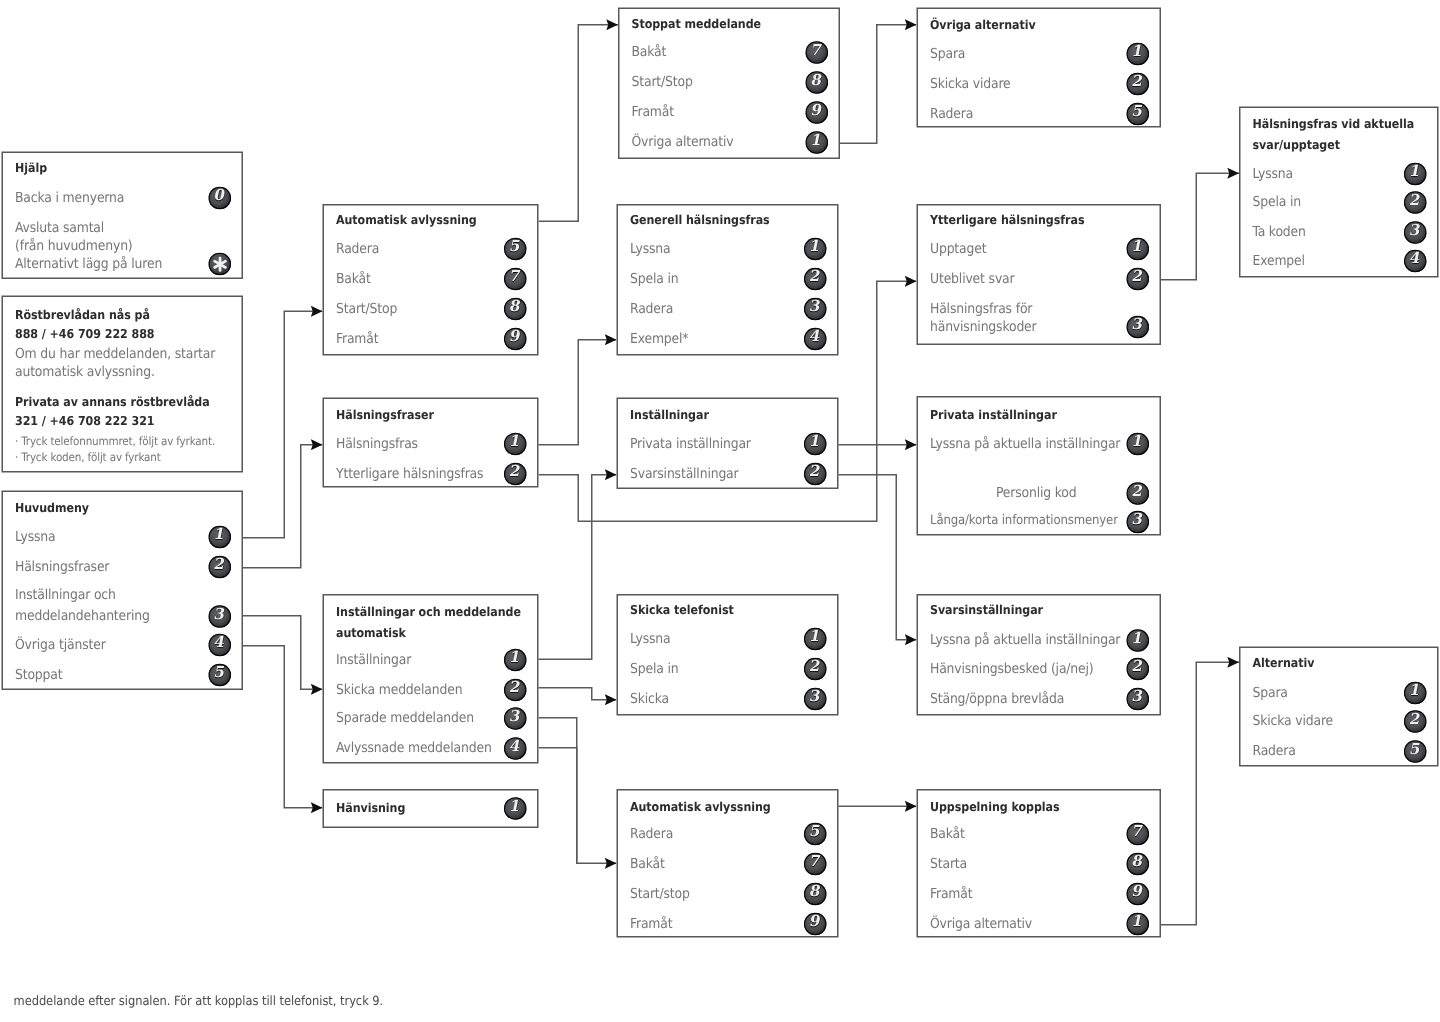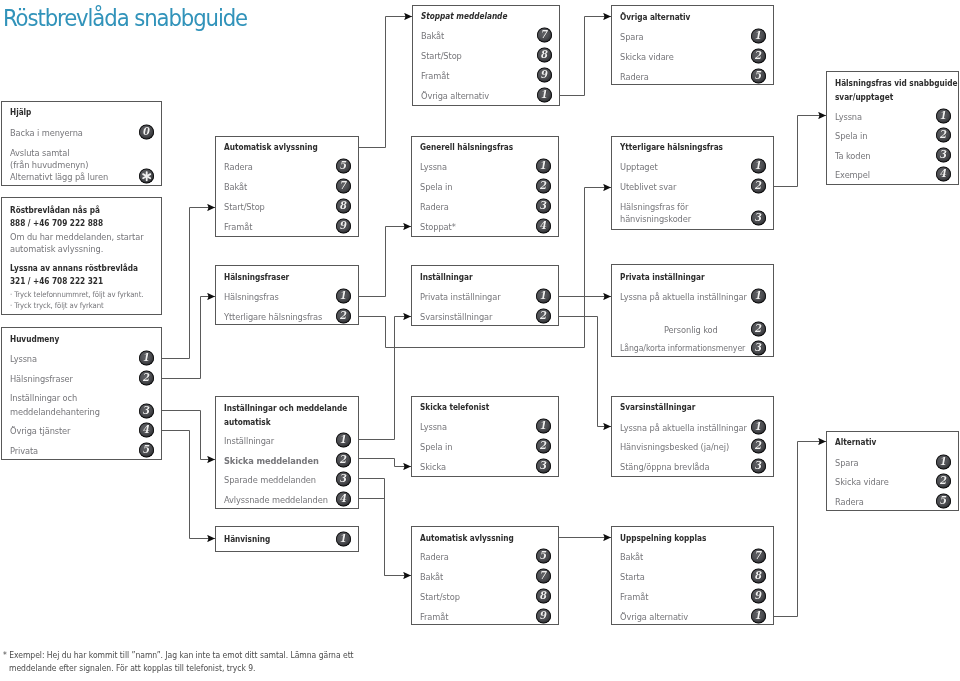--- a/index.html
+++ b/index.html
@@ -54,21 +54,20 @@
     font-size:8.5px;color:#4b4b4b;
     line-height:1;white-space:nowrap;letter-spacing:-0.03px;
     transform:translateY(-50%);
   }
   .footnote.i{left:9px;}
 </style>
 </head>
 <body>
 
 <div id="page">
-  <div class="page-title">Röstbrevlåda snabbguide</div>
   <svg id="wires" viewBox="0 0 960 681">
       <defs>
         <marker id="ah" markerUnits="userSpaceOnUse" markerWidth="8.2" markerHeight="7.3" refX="8" refY="3.65" orient="auto">
           <path d="M0.2 0 L8 3.65 L0.2 7.3 L1.5 3.65 Z" fill="#0f0f0f"></path>
         </marker>
       </defs>
       <path d="M162 358.5 H189.5 V207.5 H215" fill="none" stroke="#5a5a5a" stroke-width="1" marker-end="url(#ah)"></path>
       <path d="M162 378.5 H200.5 V296.5 H215" fill="none" stroke="#5a5a5a" stroke-width="1" marker-end="url(#ah)"></path>
       <path d="M162 410.5 H200.5 V459.5 H215" fill="none" stroke="#5a5a5a" stroke-width="1" marker-end="url(#ah)"></path>
       <path d="M162 430.5 H189.5 V538.5 H215" fill="none" stroke="#5a5a5a" stroke-width="1" marker-end="url(#ah)"></path>
@@ -104,49 +103,49 @@
             <rect x="-1.6" y="-8.8" width="3.2" height="17.6" rx="1.4" transform="rotate(120)"></rect>
           </g>
         </svg>
         <i>*</i>
       </div>
       <div class="box" style="left: 1px; top: 197px; width: 161px; height: 118px;"></div>
       <div class="lab b" style="left: 10px; top: 210px;">Röstbrevlådan nås på</div>
       <div class="lab b" style="left: 10px; top: 223px;">888 / +46 709 222 888</div>
       <div class="lab" style="left: 10px; top: 236px;">Om du har meddelanden, startar</div>
       <div class="lab" style="left: 10px; top: 248px;">automatisk avlyssning.</div>
-      <div class="lab b" style="left: 10px; top: 268px;">Lyssna av annans röstbrevlåda</div>
+      <div class="lab b" style="left: 10px; top: 268px;">Privata av annans röstbrevlåda</div>
       <div class="lab b" style="left: 10px; top: 281px;">321 / +46 708 222 321</div>
       <div class="lab" style="left: 10px; top: 294px; font-size: 7.7px;">· Tryck telefonnummret, följt av fyrkant.</div>
-      <div class="lab" style="left: 10px; top: 305px; font-size: 7.7px;">· Tryck tryck, följt av fyrkant</div>
+      <div class="lab" style="left: 10px; top: 305px; font-size: 7.7px;">· Tryck koden, följt av fyrkant</div>
       <div class="box" style="left: 1px; top: 327px; width: 161px; height: 133px;"></div>
       <div class="lab b" style="left: 10px; top: 339px;">Huvudmeny</div>
       <div class="lab" style="left: 10px; top: 358px;">Lyssna</div>
       <div class="key" style="left: 139px; top: 358px;">
         <i>1</i>
       </div>
       <div class="lab" style="left: 10px; top: 378px;">Hälsningsfraser</div>
       <div class="key" style="left: 139px; top: 378px;">
         <i>2</i>
       </div>
       <div class="lab" style="left: 10px; top: 397px;">Inställningar och</div>
       <div class="lab" style="left: 10px; top: 411px;">meddelandehantering</div>
       <div class="key" style="left: 139px; top: 411px;">
         <i>3</i>
       </div>
       <div class="lab" style="left: 10px; top: 430px;">Övriga tjänster</div>
       <div class="key" style="left: 139px; top: 430px;">
         <i>4</i>
       </div>
-      <div class="lab" style="left: 10px; top: 450px;">Privata</div>
+      <div class="lab" style="left: 10px; top: 450px;">Stoppat</div>
       <div class="key" style="left: 139px; top: 450px;">
         <i>5</i>
       </div>
       <div class="box" style="left: 412px; top: 5px; width: 148px; height: 101px;"></div>
-      <div class="lab b" style="left: 421px; top: 16px; font-style: italic;">Stoppat meddelande</div>
+      <div class="lab b" style="left: 421px; top: 16px;">Stoppat meddelande</div>
       <div class="lab" style="left: 421px; top: 35px;">Bakåt</div>
       <div class="key" style="left: 537px; top: 35px;">
         <i>7</i>
       </div>
       <div class="lab" style="left: 421px; top: 55px;">Start/Stop</div>
       <div class="key" style="left: 537px; top: 55px;">
         <i>8</i>
       </div>
       <div class="lab" style="left: 421px; top: 75px;">Framåt</div>
       <div class="key" style="left: 537px; top: 75px;">
@@ -164,21 +163,21 @@
       </div>
       <div class="lab" style="left: 620px; top: 56px;">Skicka vidare</div>
       <div class="key" style="left: 751px; top: 56px;">
         <i>2</i>
       </div>
       <div class="lab" style="left: 620px; top: 76px;">Radera</div>
       <div class="key" style="left: 751px; top: 76px;">
         <i>5</i>
       </div>
       <div class="box" style="left: 826px; top: 71px; width: 133px; height: 114px;"></div>
-      <div class="lab b" style="left: 835px; top: 83px;">Hälsningsfras vid snabbguide</div>
+      <div class="lab b" style="left: 835px; top: 83px;">Hälsningsfras vid aktuella</div>
       <div class="lab b" style="left: 835px; top: 97px;">svar/upptaget</div>
       <div class="lab" style="left: 835px; top: 116px;">Lyssna</div>
       <div class="key" style="left: 936px; top: 116px;">
         <i>1</i>
       </div>
       <div class="lab" style="left: 835px; top: 135px;">Spela in</div>
       <div class="key" style="left: 936px; top: 135px;">
         <i>2</i>
       </div>
       <div class="lab" style="left: 835px; top: 155px;">Ta koden</div>
@@ -214,21 +213,21 @@
         <i>1</i>
       </div>
       <div class="lab" style="left: 420px; top: 186px;">Spela in</div>
       <div class="key" style="left: 536px; top: 186px;">
         <i>2</i>
       </div>
       <div class="lab" style="left: 420px; top: 206px;">Radera</div>
       <div class="key" style="left: 536px; top: 206px;">
         <i>3</i>
       </div>
-      <div class="lab" style="left: 420px; top: 226px;">Stoppat*</div>
+      <div class="lab" style="left: 420px; top: 226px;">Exempel*</div>
       <div class="key" style="left: 536px; top: 226px;">
         <i>4</i>
       </div>
       <div class="box" style="left: 611px; top: 136px; width: 163px; height: 94px;"></div>
       <div class="lab b" style="left: 620px; top: 147px;">Ytterligare hälsningsfras</div>
       <div class="lab" style="left: 620px; top: 166px;">Upptaget</div>
       <div class="key" style="left: 751px; top: 166px;">
         <i>1</i>
       </div>
       <div class="lab" style="left: 620px; top: 186px;">Uteblivet svar</div>
@@ -274,21 +273,21 @@
       <div class="key" style="left: 751px; top: 348px;">
         <i>3</i>
       </div>
       <div class="box" style="left: 215px; top: 396px; width: 144px; height: 113px;"></div>
       <div class="lab b" style="left: 224px; top: 408px;">Inställningar och meddelande</div>
       <div class="lab b" style="left: 224px; top: 422px;">automatisk</div>
       <div class="lab" style="left: 224px; top: 440px;">Inställningar</div>
       <div class="key" style="left: 336px; top: 440px;">
         <i>1</i>
       </div>
-      <div class="lab" style="left: 224px; top: 460px; font-weight: bold;">Skicka meddelanden</div>
+      <div class="lab" style="left: 224px; top: 460px;">Skicka meddelanden</div>
       <div class="key" style="left: 336px; top: 460px;">
         <i>2</i>
       </div>
       <div class="lab" style="left: 224px; top: 479px;">Sparade meddelanden</div>
       <div class="key" style="left: 336px; top: 479px;">
         <i>3</i>
       </div>
       <div class="lab" style="left: 224px; top: 499px;">Avlyssnade meddelanden</div>
       <div class="key" style="left: 336px; top: 499px;">
         <i>4</i>
@@ -370,15 +369,14 @@
       </div>
       <div class="lab" style="left: 620px; top: 596px;">Framåt</div>
       <div class="key" style="left: 751px; top: 596px;">
         <i>9</i>
       </div>
       <div class="lab" style="left: 620px; top: 616px;">Övriga alternativ</div>
       <div class="key" style="left: 751px; top: 616px;">
         <i>1</i>
       </div>
     </div>
-  <div class="footnote" style="top:655px">* Exempel: Hej du har kommit till ”namn”. Jag kan inte ta emot ditt samtal. Lämna gärna ett</div>
   <div class="footnote i" style="top:668px">meddelande efter signalen. För att kopplas till telefonist, tryck 9.</div>
 </div>
 
 </body></html>

